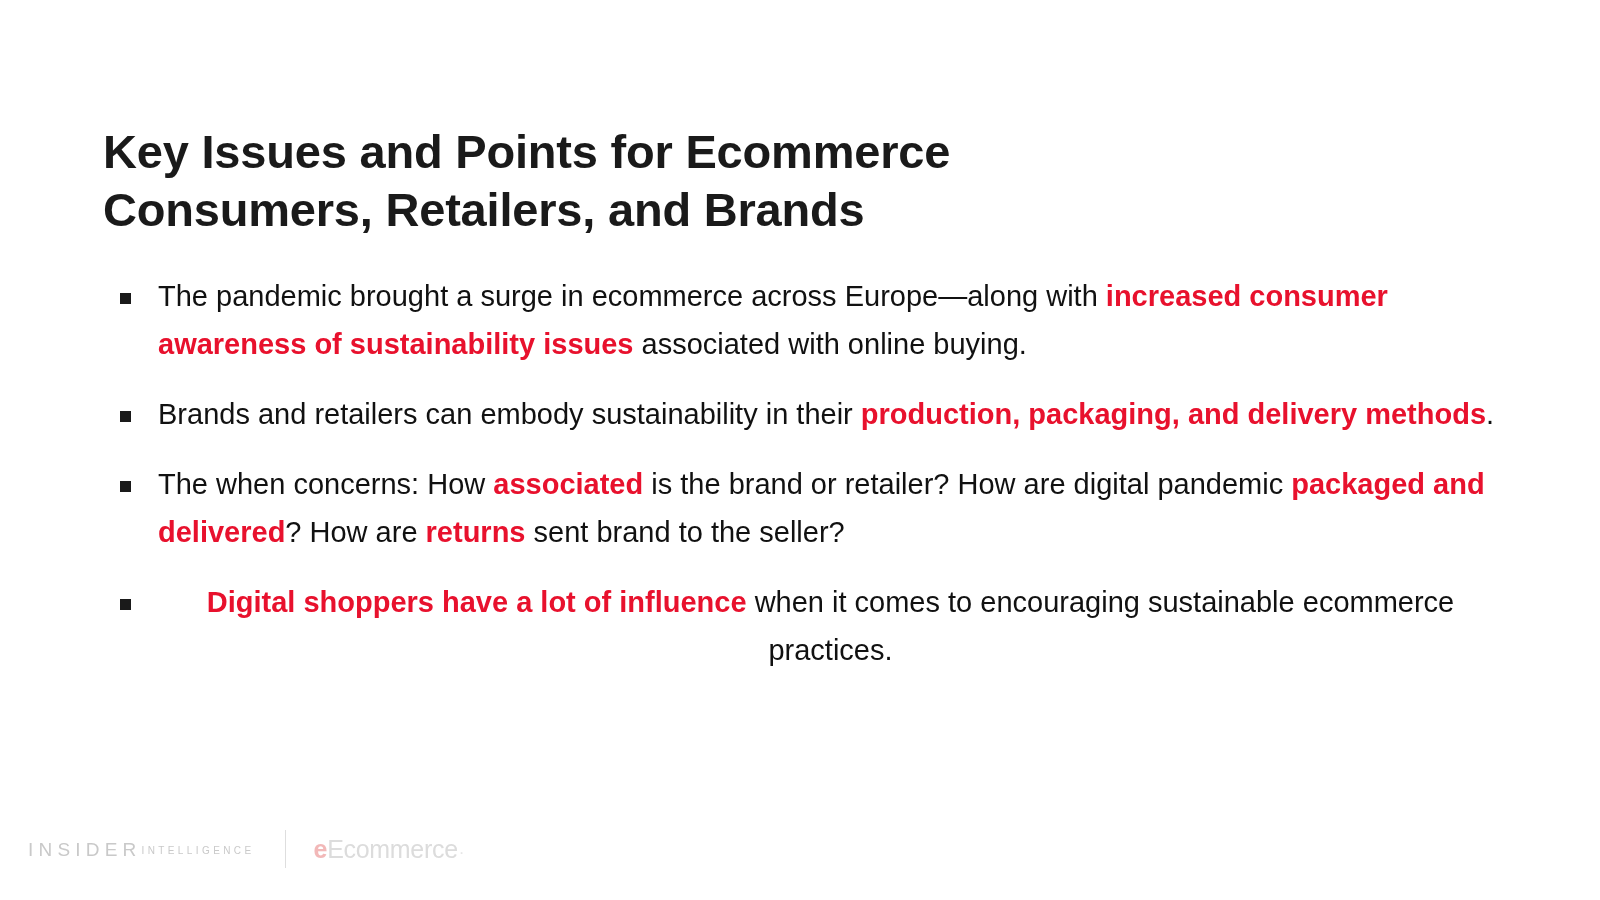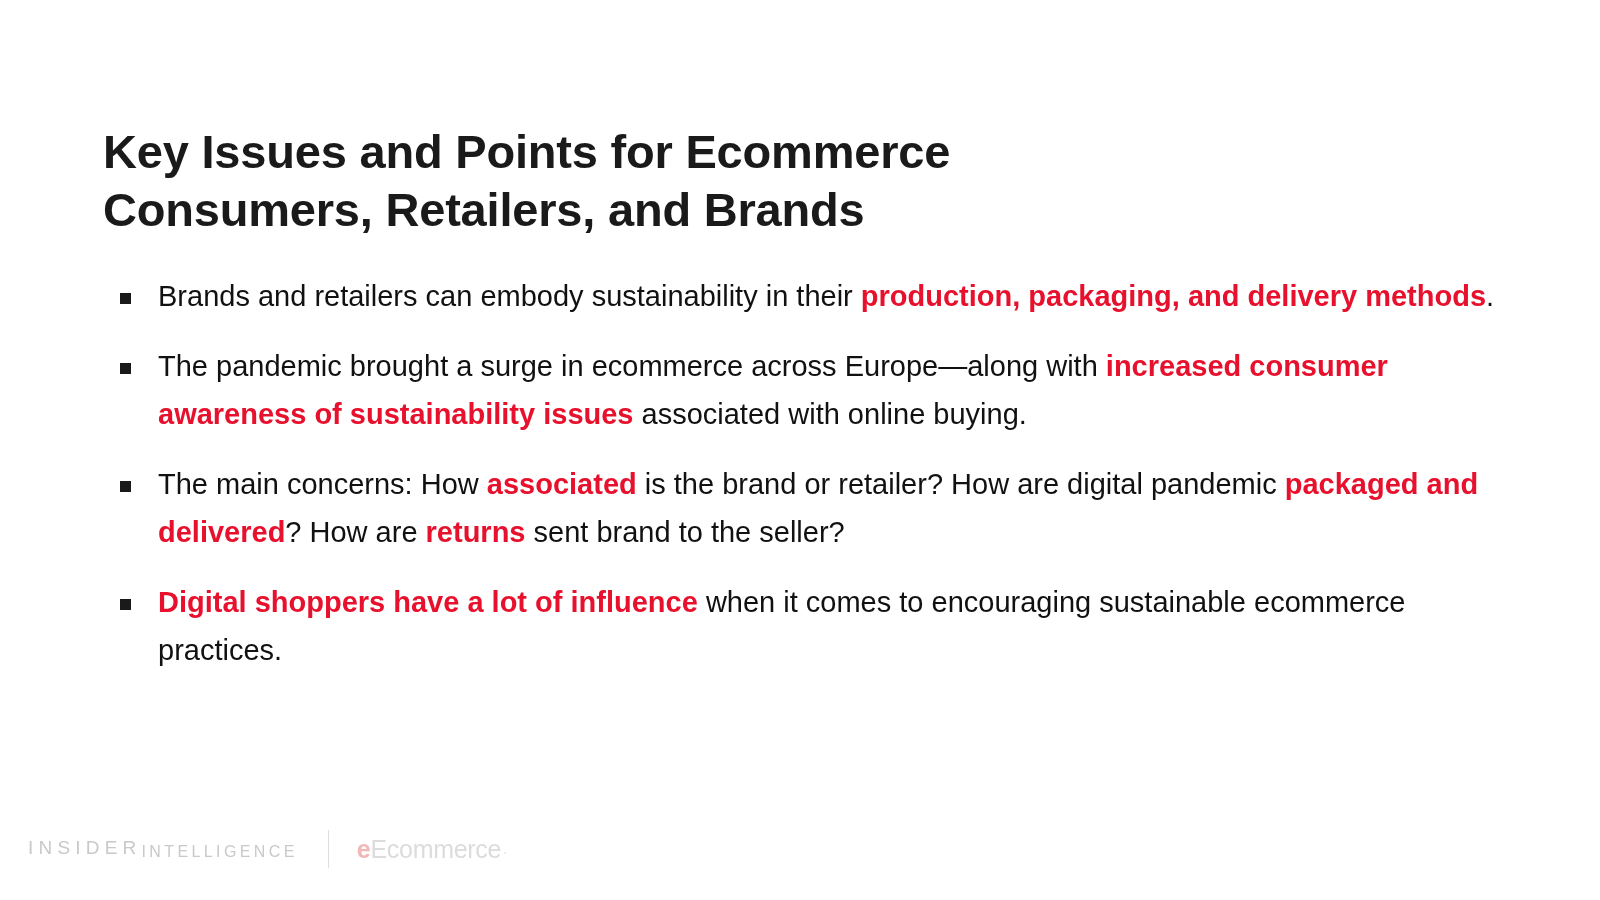--- a/index.html
+++ b/index.html
@@ -51,20 +51,21 @@
     padding-left: 55px;
     margin-bottom: 22px;
     font-size: 29px;
     line-height: 48px;
     color: #111111;
     font-weight: 400;
   }
 
   .bullet-row:last-child {
     margin-bottom: 0;
+    text-align: center;
   }
 
   .bullet-marker {
     position: absolute;
     left: 17px;
     top: 21px;
     width: 11px;
     height: 11px;
     background: #1a1a1a;
   }
@@ -94,21 +95,21 @@
     justify-content: center;
     line-height: 1;
   }
   .logo-insider .line1 {
     font-size: 19px;
     letter-spacing: 5.2px;
     color: #c9c9c9;
     font-weight: 400;
   }
   .logo-insider .line2 {
-    font-size: 16px;
+    font-size: 10px;
     letter-spacing: 3.4px;
     color: #c9c9c9;
     font-weight: 400;
     margin-top: 6px;
   }
 
   .logo-divider {
     width: 1px;
     height: 38px;
     background: #dedede;
@@ -137,29 +138,29 @@
 <body>
 
 <div class="slide">
 
   <h1 class="slide-title">Key Issues and Points for Ecommerce
 Consumers, Retailers, and Brands</h1>
 
   <div class="bullets">
       <div class="bullet-row">
         <span class="bullet-marker"></span>
+        <span class="bullet-text"><span>The pandemic brought a surge in ecommerce across Europe—along with </span><span class="hl">increased consumer awareness of sustainability issues</span><span> associated with online buying.</span></span>
+      </div>
+      <div class="bullet-row">
+        <span class="bullet-marker"></span>
         <span class="bullet-text"><span>Brands and retailers can embody sustainability in their </span><span class="hl">production, packaging, and delivery methods</span><span>.</span></span>
       </div>
       <div class="bullet-row">
         <span class="bullet-marker"></span>
-        <span class="bullet-text"><span>The pandemic brought a surge in ecommerce across Europe—along with </span><span class="hl">increased consumer awareness of sustainability issues</span><span> associated with online buying.</span></span>
-      </div>
-      <div class="bullet-row">
-        <span class="bullet-marker"></span>
-        <span class="bullet-text"><span>The main concerns: How </span><span class="hl">associated</span><span> is the brand or retailer? How are digital pandemic </span><span class="hl">packaged and delivered</span><span>? How are </span><span class="hl">returns</span><span> sent brand to the seller?</span></span>
+        <span class="bullet-text"><span>The when concerns: How </span><span class="hl">associated</span><span> is the brand or retailer? How are digital pandemic </span><span class="hl">packaged and delivered</span><span>? How are </span><span class="hl">returns</span><span> sent brand to the seller?</span></span>
       </div>
       <div class="bullet-row">
         <span class="bullet-marker"></span>
         <span class="bullet-text"><span class="hl">Digital shoppers have a lot of influence</span><span> when it comes to encouraging sustainable ecommerce practices.</span></span>
       </div>
     </div>
 
   <div class="footer">
     <div class="logo-insider">
       <span class="line1">INSIDER</span>

